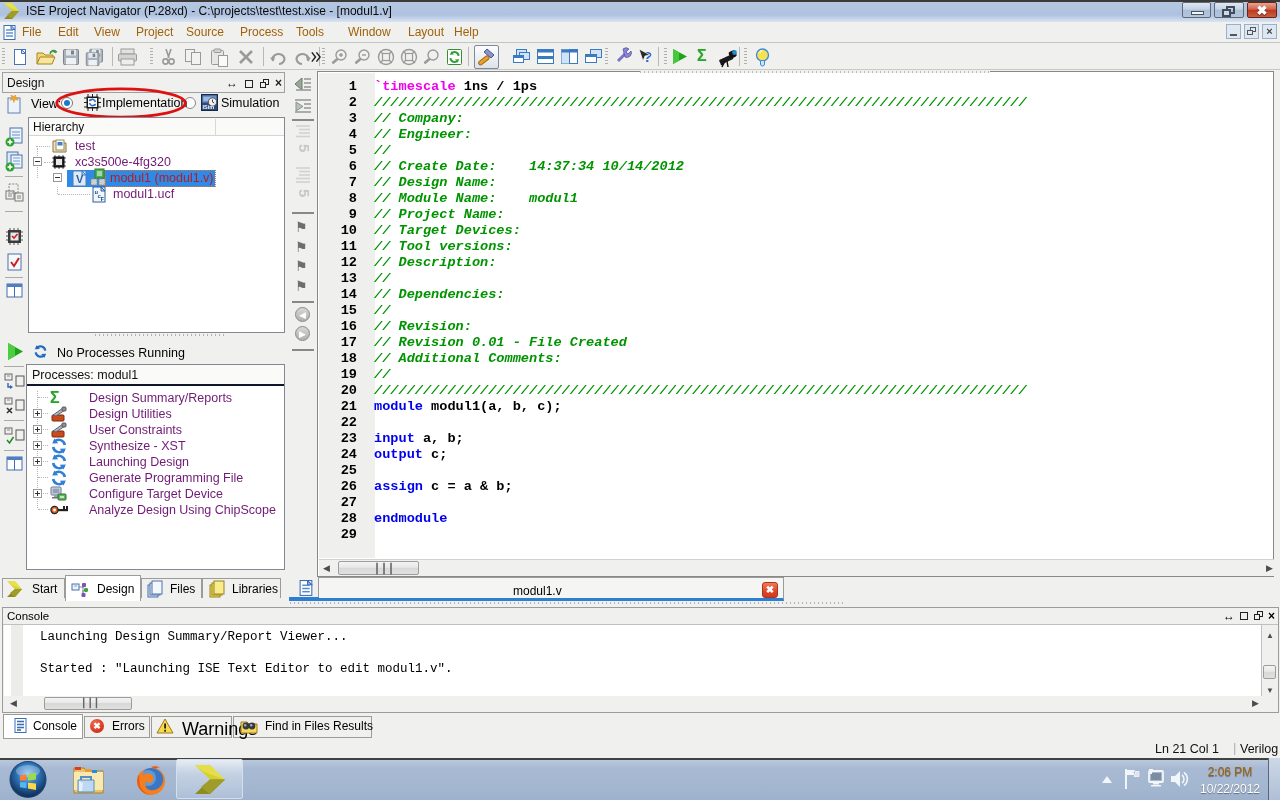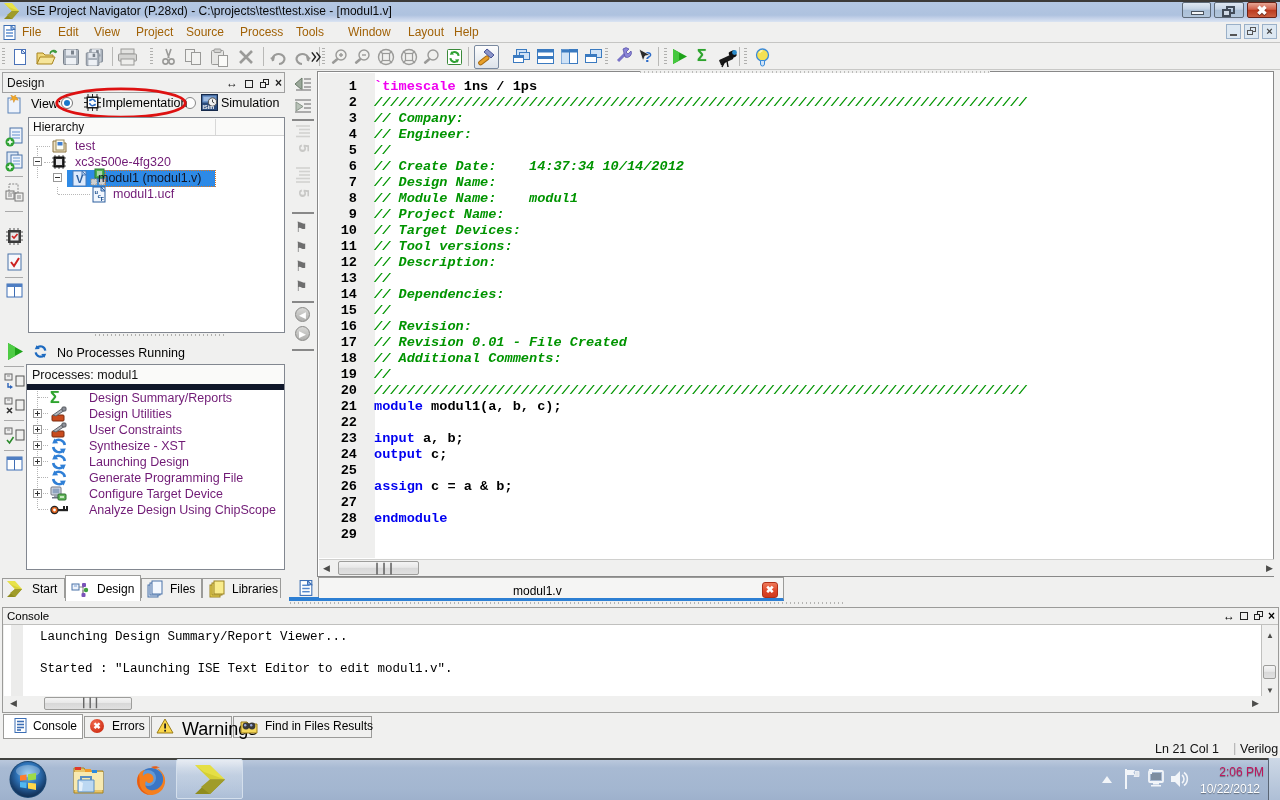--- a/index.html
+++ b/index.html
@@ -20,21 +20,21 @@
 .tsep{position:absolute;top:47px;width:1px;height:19px;background:#b9b9b7}
 
 #designpanel{left:2px;top:72px;width:283px;height:21px;border:1px solid #a0a0a0;background:#f0f0ef}
 .ptitle{font-size:12px;color:#111;position:absolute;left:4px;top:3px}
 .pbtn{position:absolute;top:3px;font-size:13px;color:#222;font-weight:bold}
 #viewrow{left:0;top:93px;width:285px;height:24px;background:#f0f0ef}
 #hierbox{left:28px;top:117px;width:257px;height:216px;border:1px solid #828790;background:#fff}
 #hierhead{left:0;top:0;width:255px;height:18px;background:#fafaf9;border-bottom:1px solid #d5d5d5;font-size:12px;color:#111;padding:2px 0 0 4px}
 #noproc{left:28px;top:340px;width:257px;height:24px;background:#f0f0ef}
 #procbox{left:26px;top:364px;width:259px;height:206px;border:1px solid #828790;background:#fff}
-#prochead{font-size:12.5px;color:#111;padding:3px 0 2px 5px;background:#fafaf9;border-bottom:6px solid #0f172a}
+#prochead{font-size:12.5px;color:#111;padding:3px 0 2px 5px;background:#fafaf9;border-bottom:2px solid #0f172a}
 .trow{position:absolute;font-size:12.5px;color:#701a75;white-space:nowrap}
 
 .ltab{position:absolute;top:578px;height:20px;background:#f0f0ef;border:1px solid #9b9b99;border-bottom:none;font-size:12px;color:#111}
 .ltab.sel{top:575px;height:26px;background:#fff;z-index:3}
 
 #editor{left:317px;top:71px;width:957px;height:506px;border:1px solid #888;background:#fff}
 #gutter{left:1px;top:1px;width:56px;height:485px;background:#efefee}
 .cm{color:#009400;font-style:italic;font-weight:bold}
 .kw{color:#0000f0}
 .mg{color:#f000f0}
@@ -48,21 +48,21 @@
 #conbody{left:1px;top:17px;width:1258px;height:71px;background:#fff;border-right:1px solid #c0c0be}
 #convscroll{left:1259px;top:17px;width:15px;height:71px;background:#f0f0ef}
 #conhscroll{left:1px;top:88px;width:1273px;height:16px;background:#f0f0ef}
 .context{position:absolute;left:36px;font-size:12.5px;white-space:pre;font-family:"Liberation Mono",monospace;color:#000}
 .ctab{position:absolute;top:716px;height:22px;background:#f0f0ef;border:1px solid #9b9b99;font-size:12px;color:#111}
 .ctab.sel{top:714px;height:25px;background:#fff;z-index:3}
 
 #statusbar{left:0;top:739px;width:1280px;height:19px;background:#f0f0ef;font-size:13px;color:#111}
 
 #taskbar{left:0;top:758px;width:1280px;height:42px;background:linear-gradient(180deg,#bac8dc 0,#a8bad3 8px,#a3b6d0 30px,#9db0cb 42px);border-top:2px solid #41423f}
-#clock{position:absolute;color:#be185d;font-size:12px;text-align:right;text-shadow:0 1px 1px rgba(0,0,0,.4)}
+#clock{position:absolute;color:#a16207;font-size:12px;text-align:center;text-shadow:0 1px 1px rgba(0,0,0,.4)}
 .scrollthumb{background:linear-gradient(180deg,#f4f4f4,#e8e8e8 45%,#d8d8d8 50%,#e0e0e0);border:1px solid #9d9d9b;border-radius:2px}
 .sarrow{color:#4c4c4a;font-size:9px;line-height:15px}
 </style></head>
 <body>
 
 <div class="abs" id="titlebar"></div>
 <svg class="abs" style="left:3px;top:3px" width="17" height="16" viewBox="0 0 17 16">
     <polygon points="1,0 9,0 16,8 9,8" fill="#e8e24a"></polygon>
     <polygon points="1,0 6,4 16,8 9,8" fill="#d8d138"></polygon>
     <polygon points="16,8 9,16 1,16 9,8" fill="#8f8c1f"></polygon>
@@ -355,21 +355,21 @@
     <rect x="1" y="1" width="13" height="15" fill="#ddeafc" stroke="#4a7ab8"></rect>
     <path d="M10 1l4 4h-4z" fill="#b6cfee" stroke="#4a7ab8"></path>
     <text x="4" y="13" font-size="11" font-weight="bold" fill="#2d5f9e" font-family="Liberation Sans">V</text>
   </svg>
 <svg class="abs" style="left:90px;top:168px" width="16" height="20" viewBox="0 0 16 20">
     <rect x="5" y="1" width="9" height="9" fill="#4caf50" stroke="#2c7c30"></rect>
     <rect x="7" y="3" width="5" height="5" fill="#a5d6a7"></rect>
     <rect x="1" y="11" width="6" height="6" fill="#cfcfcf" stroke="#8a8a8a" stroke-dasharray="1.5 1"></rect>
     <rect x="9" y="11" width="6" height="6" fill="#cfcfcf" stroke="#8a8a8a" stroke-dasharray="1.5 1"></rect>
   </svg>
-<div class="abs trow" style="left:98px;top:171px;color:#0f172a;z-index:2">modul1 (modul1.v)</div>
+<div class="abs trow" style="left:110px;top:171px;color:#b91c1c;z-index:2">modul1 (modul1.v)</div>
 <div class="abs" style="left:105px;top:169.5px;width:111px;height:17px;border:1px dotted #e07820;z-index:3"></div>
 <svg class="abs" style="left:92px;top:186px" width="16" height="17" viewBox="0 0 16 17">
     <rect x="1" y="1" width="12" height="15" fill="#f2f7fe" stroke="#2d5f9e"></rect>
     <path d="M9 1l4 4h-4z" fill="#b6cfee" stroke="#2d5f9e"></path>
     <text x="2.5" y="8" font-size="6" font-weight="bold" fill="#1c4f8e" font-family="Liberation Mono">u</text>
     <text x="5.5" y="11.5" font-size="6" font-weight="bold" fill="#1c4f8e" font-family="Liberation Mono">c</text>
     <text x="8.5" y="15" font-size="6" font-weight="bold" fill="#1c4f8e" font-family="Liberation Mono">F</text>
   </svg>
 <div class="abs trow" style="left:113px;top:187px">modul1.ucf</div>
 

